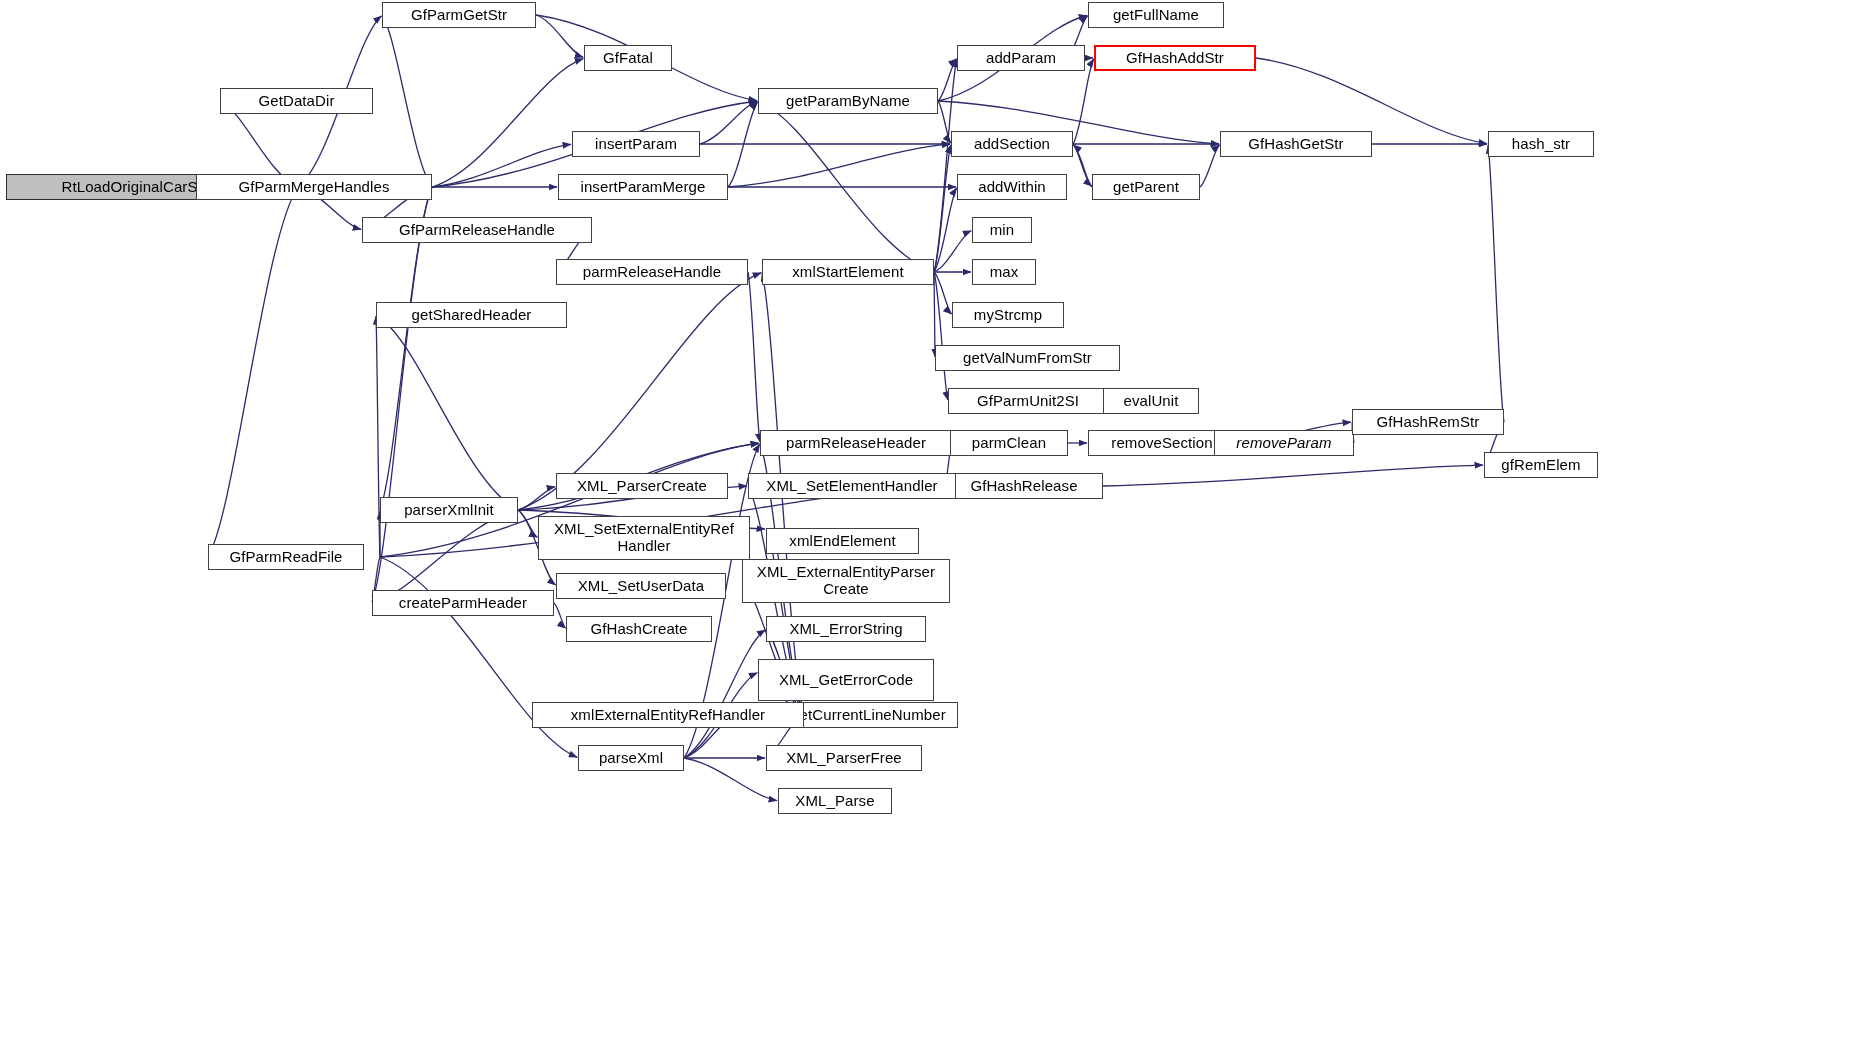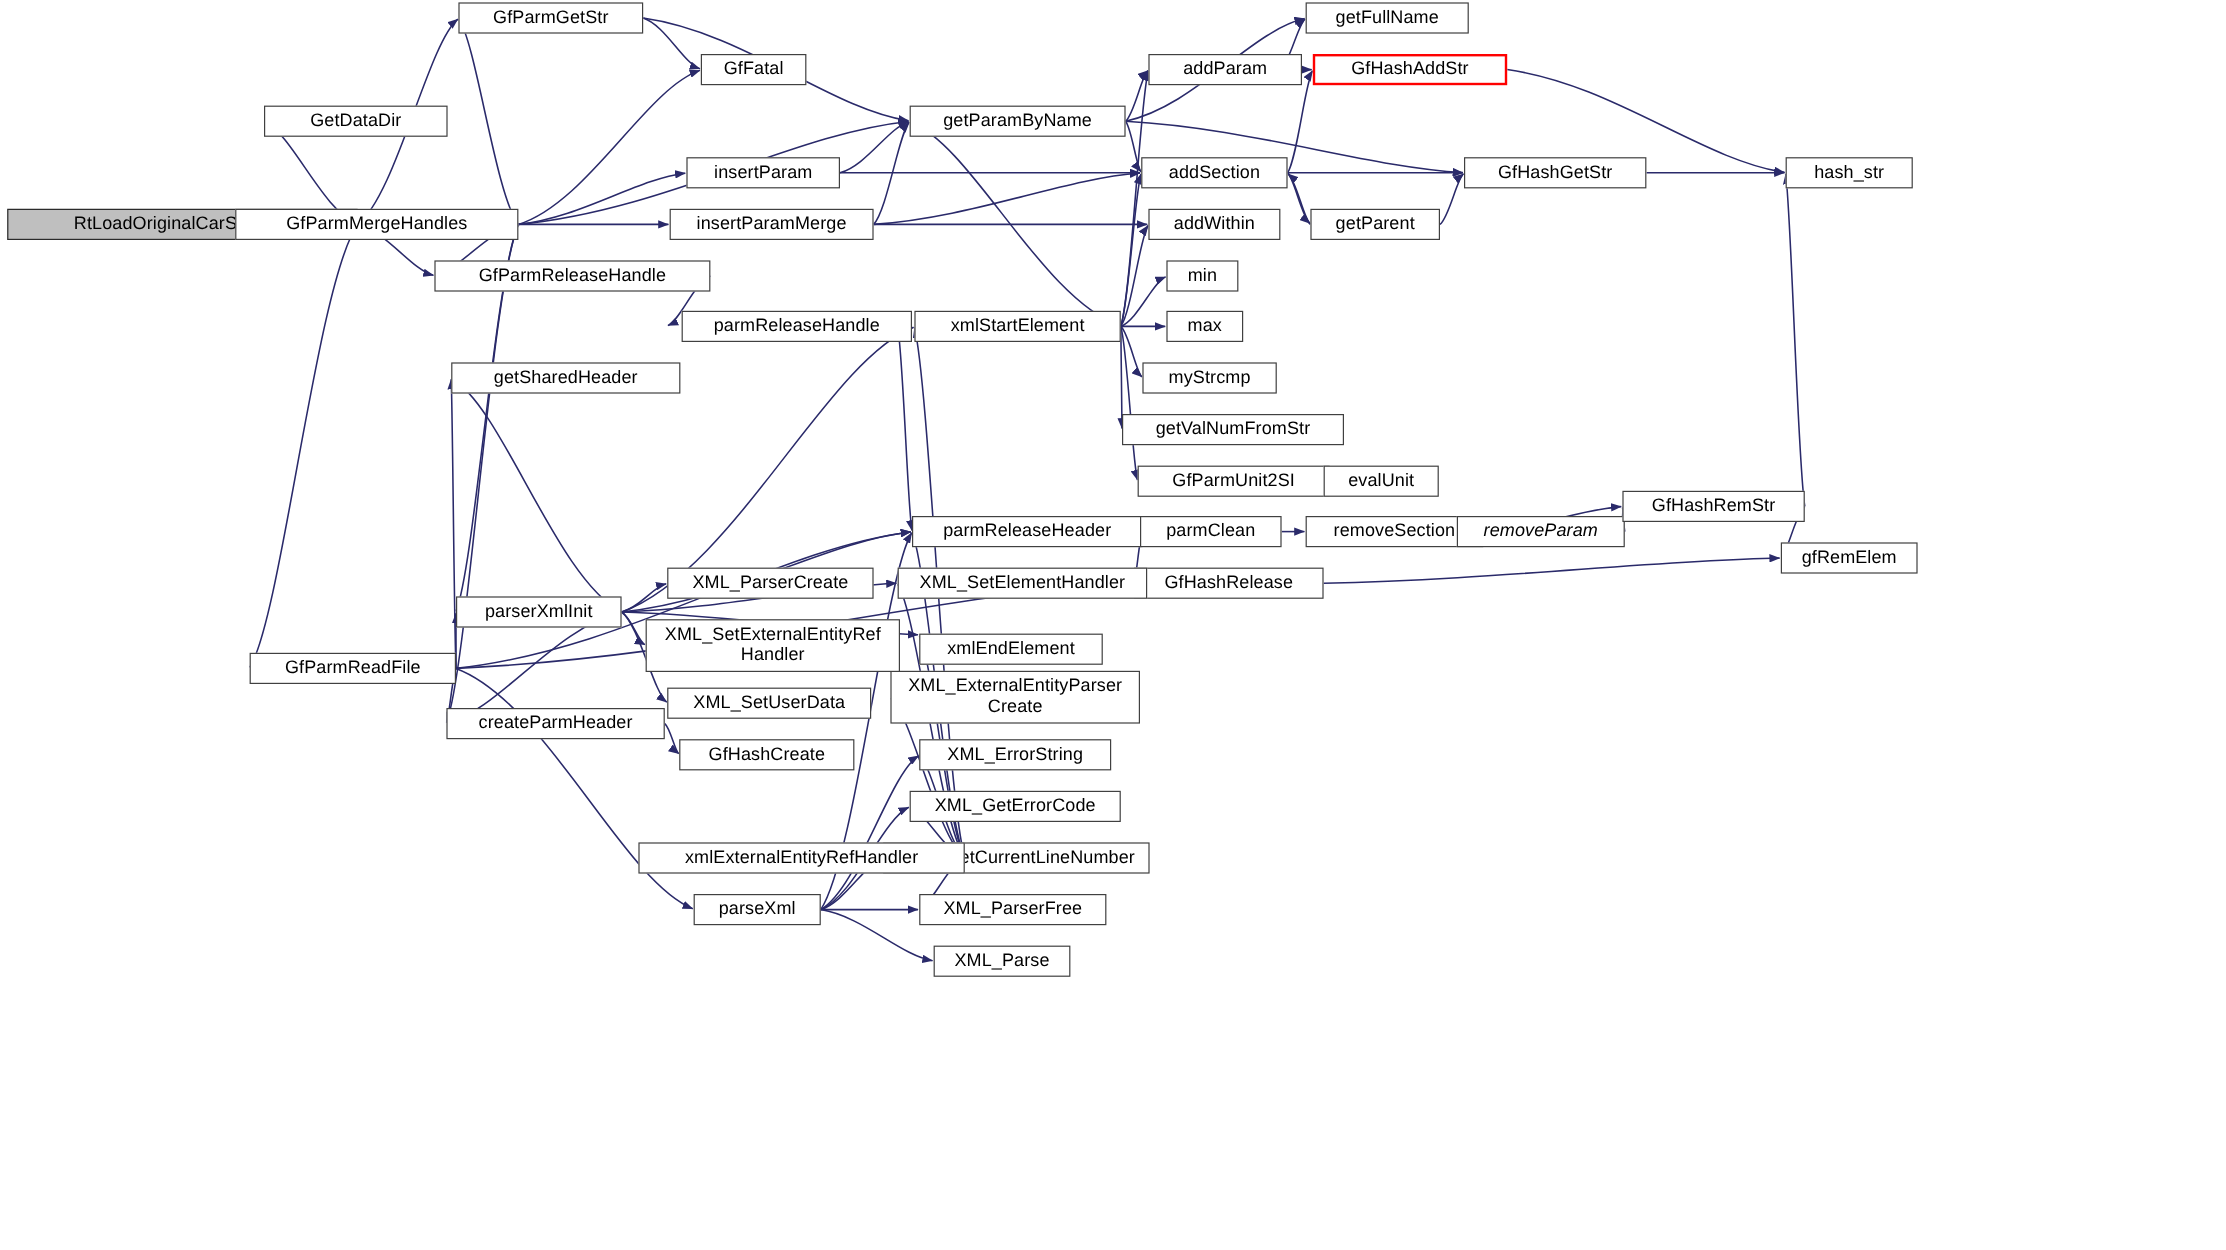--- a/index.html
+++ b/index.html
@@ -143,27 +143,27 @@
         <path d="M 684 758 C 712.12 745.9943999999999, 735.8 682.4920000000001, 757.3477580853496 672.758010873783" marker-end="url(#arrowhead)" stroke="#2a2a6a" stroke-width="1.3" fill="none"></path>
         <path d="M 684 758 C 703.76 751.9972, 720.4 720.246, 735.2293547276894 715.6372643597953" marker-end="url(#arrowhead)" stroke="#2a2a6a" stroke-width="1.3" fill="none"></path>
         <path d="M 684 758 C 715.16 758, 741.4 758, 765 758" marker-end="url(#arrowhead)" stroke="#2a2a6a" stroke-width="1.3" fill="none"></path>
         <path d="M 684 758 C 712.88 714.026, 737.2 481.43, 759.7654600249119 443.97210647569375" marker-end="url(#arrowhead)" stroke="#2a2a6a" stroke-width="1.3" fill="none"></path>
       </g>
   </svg>
   <div id="node-layer">
       <div class="node root" style="left: 6px; top: 174px; width: 292px; height: 26px;">RtLoadOriginalCarSettings</div>
       <div class="node" style="left: 220px; top: 88px; width: 153px; height: 26px;">GetDataDir</div>
       <div class="node" style="left: 196px; top: 174px; width: 236px; height: 26px;">GfParmMergeHandles</div>
-      <div class="node" style="left: 208px; top: 544px; width: 172px; height: 26px;">GfParmReadFile</div>
+      <div class="node" style="left: 208px; top: 544px; width: 156px; height: 26px;">GfParmReadFile</div>
       <div class="node" style="left: 382px; top: 2px; width: 154px; height: 26px;">GfParmGetStr</div>
       <div class="node" style="left: 584px; top: 45px; width: 88px; height: 26px;">GfFatal</div>
       <div class="node" style="left: 362px; top: 217px; width: 230px; height: 26px;">GfParmReleaseHandle</div>
       <div class="node" style="left: 572px; top: 131px; width: 128px; height: 26px;">insertParam</div>
       <div class="node" style="left: 558px; top: 174px; width: 170px; height: 26px;">insertParamMerge</div>
-      <div class="node" style="left: 556px; top: 259px; width: 192px; height: 26px; margin-left: 12px;">parmReleaseHandle</div>
+      <div class="node" style="left: 556px; top: 259px; width: 192px; height: 26px;">parmReleaseHandle</div>
       <div class="node" style="left: 376px; top: 302px; width: 191px; height: 26px;">getSharedHeader</div>
       <div class="node" style="left: 758px; top: 88px; width: 180px; height: 26px;">getParamByName</div>
       <div class="node" style="left: 957px; top: 45px; width: 128px; height: 26px;">addParam</div>
       <div class="node" style="left: 951px; top: 131px; width: 122px; height: 26px;">addSection</div>
       <div class="node" style="left: 957px; top: 174px; width: 110px; height: 26px;">addWithin</div>
       <div class="node" style="left: 972px; top: 217px; width: 60px; height: 26px;">min</div>
       <div class="node" style="left: 972px; top: 259px; width: 64px; height: 26px;">max</div>
       <div class="node" style="left: 952px; top: 302px; width: 112px; height: 26px;">myStrcmp</div>
       <div class="node" style="left: 935px; top: 345px; width: 185px; height: 26px;">getValNumFromStr</div>
       <div class="node" style="left: 948px; top: 388px; width: 160px; height: 26px;">GfParmUnit2SI</div>
@@ -179,21 +179,21 @@
       <div class="node" style="left: 1088px; top: 430px; width: 148px; height: 26px;">removeSection</div>
       <div class="node" style="left: 1214px; top: 430px; width: 140px; height: 26px; font-style: italic;">removeParam</div>
       <div class="node" style="left: 1352px; top: 409px; width: 152px; height: 26px;">GfHashRemStr</div>
       <div class="node" style="left: 1484px; top: 452px; width: 114px; height: 26px;">gfRemElem</div>
       <div class="node" style="left: 945px; top: 473px; width: 158px; height: 26px;">GfHashRelease</div>
       <div class="node" style="left: 748px; top: 473px; width: 208px; height: 26px;">XML_SetElementHandler</div>
       <div class="node" style="left: 766px; top: 528px; width: 153px; height: 26px;">xmlEndElement</div>
       <div class="node" style="left: 742px; top: 559px; width: 208px; height: 44px;">XML_ExternalEntityParser
 Create</div>
       <div class="node" style="left: 766px; top: 616px; width: 160px; height: 26px;">XML_ErrorString</div>
-      <div class="node" style="left: 758px; top: 659px; width: 176px; height: 26px;">XML_GetErrorCode</div>
+      <div class="node" style="left: 758px; top: 659px; width: 176px; height: 42px;">XML_GetErrorCode</div>
       <div class="node" style="left: 736px; top: 702px; width: 222px; height: 26px;">XML_GetCurrentLineNumber</div>
       <div class="node" style="left: 766px; top: 745px; width: 156px; height: 26px;">XML_ParserFree</div>
       <div class="node" style="left: 778px; top: 788px; width: 114px; height: 26px;">XML_Parse</div>
       <div class="node" style="left: 380px; top: 497px; width: 138px; height: 26px;">parserXmlInit</div>
       <div class="node" style="left: 556px; top: 473px; width: 172px; height: 26px;">XML_ParserCreate</div>
       <div class="node" style="left: 538px; top: 516px; width: 212px; height: 44px;">XML_SetExternalEntityRef
 Handler</div>
       <div class="node" style="left: 556px; top: 573px; width: 170px; height: 26px;">XML_SetUserData</div>
       <div class="node" style="left: 566px; top: 616px; width: 146px; height: 26px;">GfHashCreate</div>
       <div class="node" style="left: 372px; top: 590px; width: 182px; height: 26px;">createParmHeader</div>

